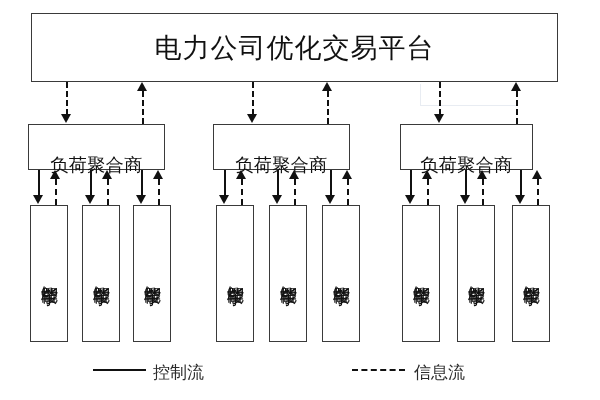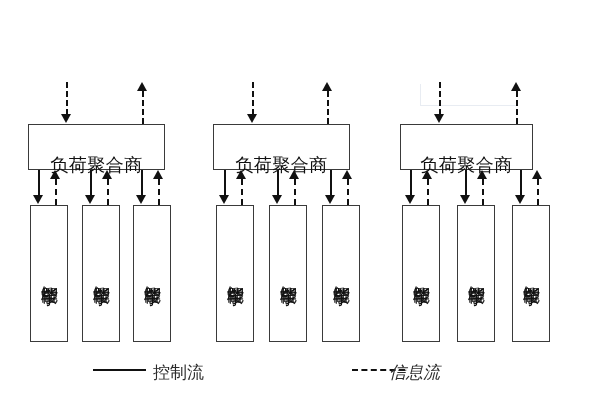--- a/index.html
+++ b/index.html
@@ -123,20 +123,23 @@
     font-size: 17px;
     color: #2b2b2b;
     white-space: nowrap;
   }
 </style>
 </head>
 <body>
 
 <div id="canvas">
 
+  <div class="box platform-box">
+    <span class="platform-label">电力公司优化交易平台</span>
+  </div>
 
   <div class="artifact" style="left:420px; top:84px; width:96px; height:22px; border-top:none; border-right:none;"></div>
 
   <div class="conn dashed" style="left:66px; top:82px; height:33px;"></div>
   <div class="arrowhead down" style="left:61px; top:114px;"></div>
 
   <div class="conn dashed" style="left:142px; top:91px; height:33px;"></div>
   <div class="arrowhead up" style="left:137px; top:82px;"></div>
 
   <div class="conn dashed" style="left:252px; top:82px; height:33px;"></div>
@@ -233,15 +236,15 @@
     <span class="building-label">智能楼宇</span>
   </div>
   <div class="box building-box" style="left:512px;">
     <span class="building-label">智能楼宇</span>
   </div>
 
   <div class="legend-line-solid" style="left:93px; top:369px; width:53px;"></div>
   <div class="legend-text" style="left:153px; top:361px;">控制流</div>
 
   <div class="legend-line-dashed" style="left:352px; top:369px; width:53px;"></div>
-  <div class="legend-text" style="left:389px; top:361px;font-style:italic;">信息流</div>
+  <div class="legend-text" style="left:414px; top:361px;">信息流</div>
 
 </div>
 
 </body></html>

